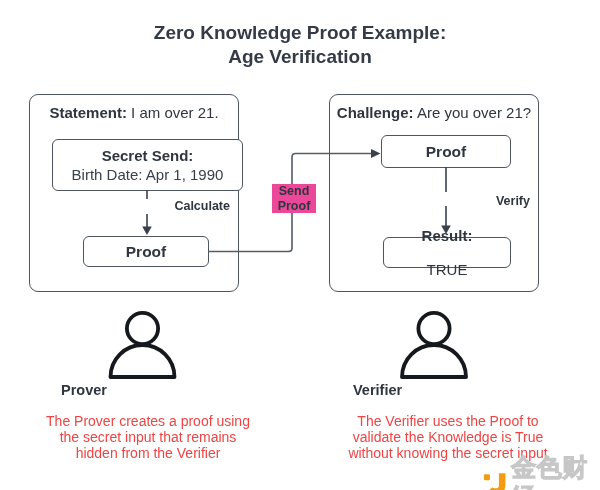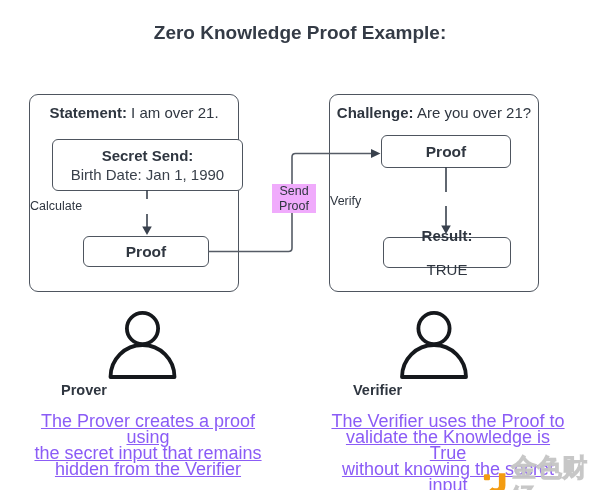--- a/index.html
+++ b/index.html
@@ -56,35 +56,35 @@
   .secret-box { left: 22px; top: 44px; width: 191px; height: 52px; font-size: 15px; line-height: 19px; }
   .secret-box .bold-line { font-weight: bold; color: #2f3640; }
   .secret-box .value-line { color: #3a414b; }
   .proof-box-left  { left: 53px; top: 141px; width: 126px; height: 31px; font-size: 15.5px; font-weight: bold; color: #2f3640; }
   .proof-box-right { left: 51px; top: 40px;  width: 130px; height: 33px; font-size: 15.5px; font-weight: bold; color: #2f3640; }
   .result-box { left: 53px; top: 142px; width: 128px; height: 31px; font-size: 15px; color: #2f3640; white-space: nowrap; flex-direction: column; }
   .result-box b { font-weight: bold; }
   .flow-label {
     position: absolute;
     left: 0; right: 8px;
-    text-align: left;
+    text-align: right;
     font-size: 12.5px;
-    font-weight: normal;
+    font-weight: bold;
     color: #2f3640;
   }
   .calculate-label { top 104px; top: 104px; }
   .verify-label { top: 99px; }
   .send-proof-label {
     position: absolute;
     left: 272px; top: 184px;
     width: 44px;
-    background: #f0abfc;
+    background: #ec4899;
     text-align: center;
     font-size: 12.5px;
-    font-weight: normal;
+    font-weight: bold;
     line-height: 14.5px;
     color: #2f3640;
     z-index: 3;
   }
   .svg-overlay {
     position: absolute;
     left: 0; top: 0;
     width: 600px; height: 490px;
     z-index: 2;
     pointer-events: none;
@@ -98,24 +98,23 @@
     font-weight: bold;
     color: #2f3640;
   }
   .actor-name-left { left: 61px; }
   .actor-name-right { left: 353px; }
   .actor-desc {
     position: absolute;
     top: 413px;
     width: 240px;
     text-align: center;
-    font-size: 18px;
+    font-size: 14px;
     line-height: 16px;
-    color: #8b5cf6;
-    text-decoration: underline;
+    color: #ef4444;
   }
   .actor-desc-left { left: 28px; }
   .actor-desc-right { left: 328px; }
   .actor-desc span { display: block; }
   .watermark {
     position: absolute;
     left: 483px; top: 452px;
     display: flex;
     align-items: center;
     z-index: 4;
@@ -131,20 +130,21 @@
     opacity: 0.95;
   }
 </style>
 </head>
 <body>
 
 <div class="canvas">
 
   <div class="title">
     <div>Zero Knowledge Proof Example:</div>
+    <div>Age Verification</div>
   </div>
 
   <svg class="svg-overlay" viewBox="0 0 600 490" xmlns="http://www.w3.org/2000/svg">
 
     <g>
       <line x1="147" y1="190" x2="147" y2="199" stroke="#39414d" stroke-width="1.6"></line>
       <line x1="147" y1="214" x2="147" y2="227" stroke="#39414d" stroke-width="1.6"></line>
       <polygon points="142.2,226.5 151.8,226.5 147,235" fill="#39414d"></polygon>
     </g>
 
@@ -170,21 +170,21 @@
     </g>
   </svg>
 
   <div class="panel panel-left">
     <div class="panel-heading">
       <b>Statement:</b>
       <span>I am over 21.</span>
     </div>
     <div class="node secret-box">
       <div class="bold-line">Secret Send:</div>
-      <div class="value-line">Birth Date: Jan 1, 1990</div>
+      <div class="value-line">Birth Date: Apr 1, 1990</div>
     </div>
     <div class="flow-label calculate-label">Calculate</div>
     <div class="node proof-box-left">Proof</div>
   </div>
 
   <div class="panel panel-right">
     <div class="panel-heading">
       <b>Challenge:</b>
       <span>Are you over 21?</span>
     </div>

